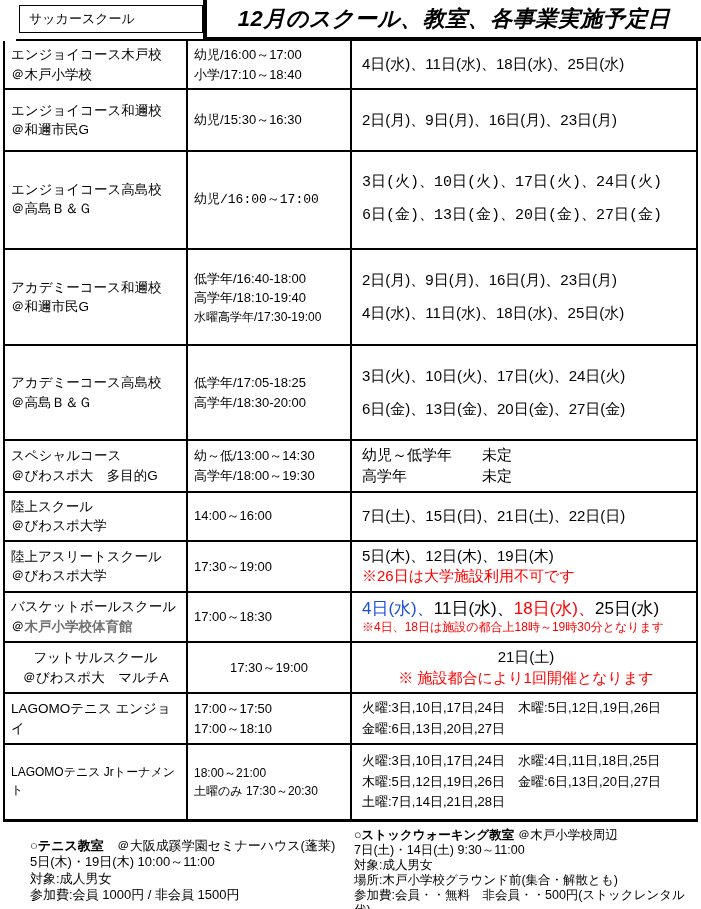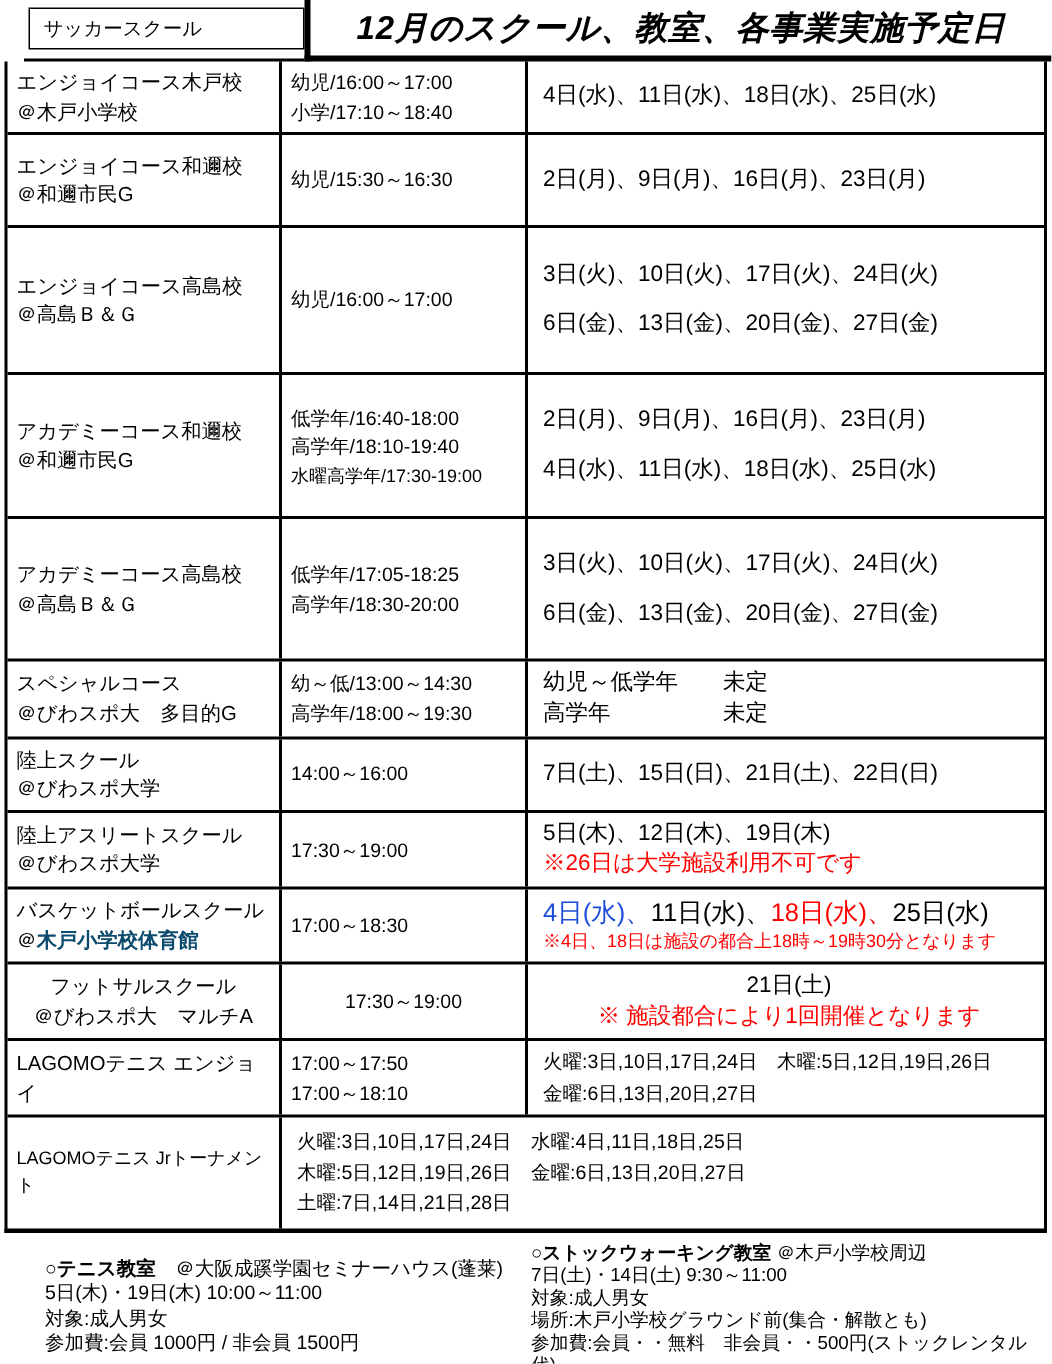--- a/index.html
+++ b/index.html
@@ -79,21 +79,21 @@
           <div class="line"><span class="seg">エンジョイコース和邇校</span></div>
           <div class="line"><span class="seg">＠和邇市民G</span></div>
         </div>
         <div class="cell time">
           <div class="line"><span class="seg">幼児/15:30～16:30</span></div>
         </div>
         <div class="cell dates">
           <div class="line"><span class="seg">2日(月)、9日(月)、16日(月)、23日(月)</span></div>
         </div>
       </div>
-      <div class="trow" style="min-height: 98px;">
+      <div class="trow" style="min-height: 98px; font-family: Liberation Mono, monospace;">
         <div class="cell name">
           <div class="line"><span class="seg">エンジョイコース高島校</span></div>
           <div class="line"><span class="seg">＠高島Ｂ＆Ｇ</span></div>
         </div>
         <div class="cell time">
           <div class="line"><span class="seg">幼児/16:00～17:00</span></div>
         </div>
         <div class="cell dates">
           <div class="line"><span class="seg">3日(火)、10日(火)、17日(火)、24日(火)</span></div>
           <div class="line gap"><span class="seg">6日(金)、13日(金)、20日(金)、27日(金)</span></div>
@@ -163,21 +163,21 @@
           <div class="line"><span class="seg">17:30～19:00</span></div>
         </div>
         <div class="cell dates">
           <div class="line"><span class="seg">5日(木)、12日(木)、19日(木)</span></div>
           <div class="line"><span class="seg" style="color: rgb(255, 0, 0);">※26日は大学施設利用不可です</span></div>
         </div>
       </div>
       <div class="trow" style="min-height: 50px;">
         <div class="cell name">
           <div class="line"><span class="seg">バスケットボールスクール</span></div>
-          <div class="line"><span class="seg">＠</span><span class="seg" style="color: #0c4a6e; font-weight: bold;">木戸小学校体育館</span></div>
+          <div class="line"><span class="seg">＠</span><span class="seg" style="color: #737373; font-weight: bold;">木戸小学校体育館</span></div>
         </div>
         <div class="cell time">
           <div class="line"><span class="seg">17:00～18:30</span></div>
         </div>
         <div class="cell dates">
           <div class="line big"><span class="seg" style="color: #1d4ed8;">4日(水)、</span><span class="seg">11日(水)、</span><span class="seg" style="color: rgb(255, 0, 0);">18日(水)、</span><span class="seg">25日(水)</span></div>
           <div class="line small"><span class="seg" style="color: rgb(255, 0, 0);">※4日、18日は施設の都合上18時～19時30分となります</span></div>
         </div>
       </div>
       <div class="trow" style="min-height: 50px; text-align: center;">
@@ -202,20 +202,24 @@
           <div class="line"><span class="seg">17:00～18:10</span></div>
         </div>
         <div class="cell dates">
           <div class="line sm"><span class="seg">火曜:3日,10日,17日,24日　木曜:5日,12日,19日,26日</span></div>
           <div class="line sm"><span class="seg">金曜:6日,13日,20日,27日</span></div>
         </div>
       </div>
       <div class="trow" style="min-height: 76px;">
         <div class="cell name">
           <div class="line small"><span class="seg">LAGOMOテニス Jrトーナメント</span></div>
+        </div>
+        <div class="cell time">
+          <div class="line small"><span class="seg">18:00～21:00</span></div>
+          <div class="line small"><span class="seg">土曜のみ 17:30～20:30</span></div>
         </div>
         <div class="cell dates">
           <div class="line sm"><span class="seg">火曜:3日,10日,17日,24日　水曜:4日,11日,18日,25日</span></div>
           <div class="line sm"><span class="seg">木曜:5日,12日,19日,26日　金曜:6日,13日,20日,27日</span></div>
           <div class="line sm"><span class="seg">土曜:7日,14日,21日,28日</span></div>
         </div>
       </div>
     </div>
 
   <div class="footer">

